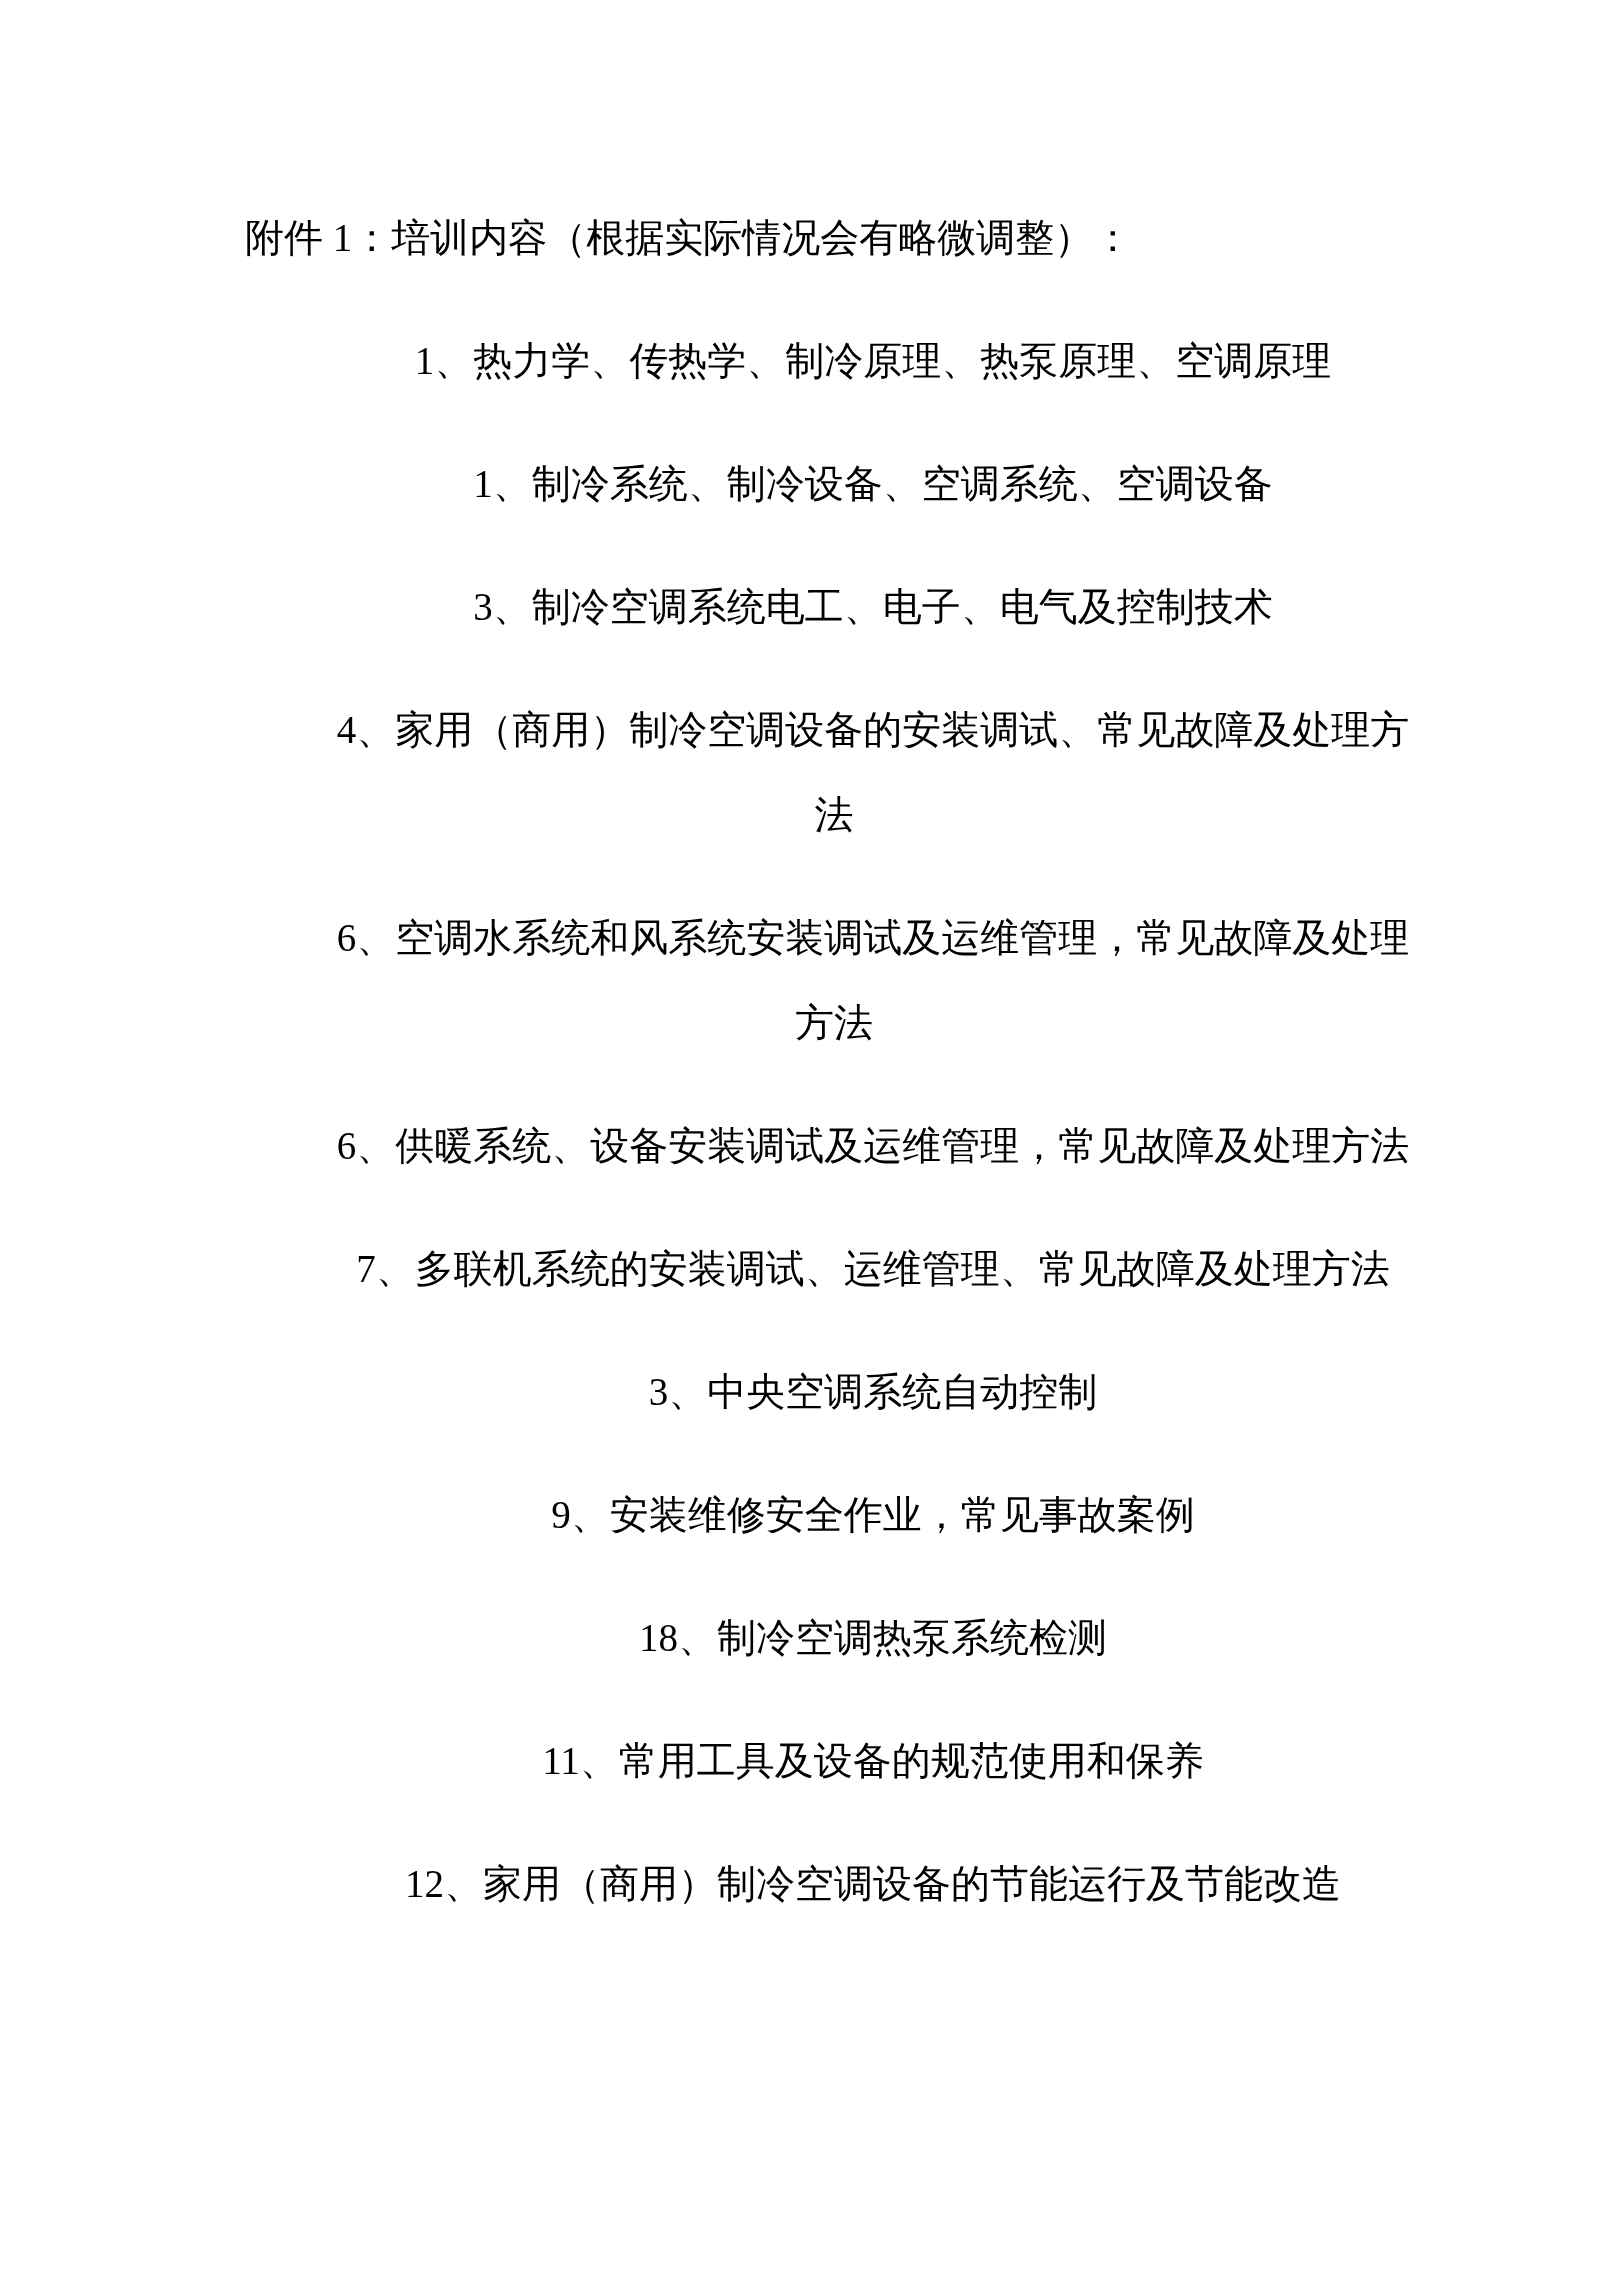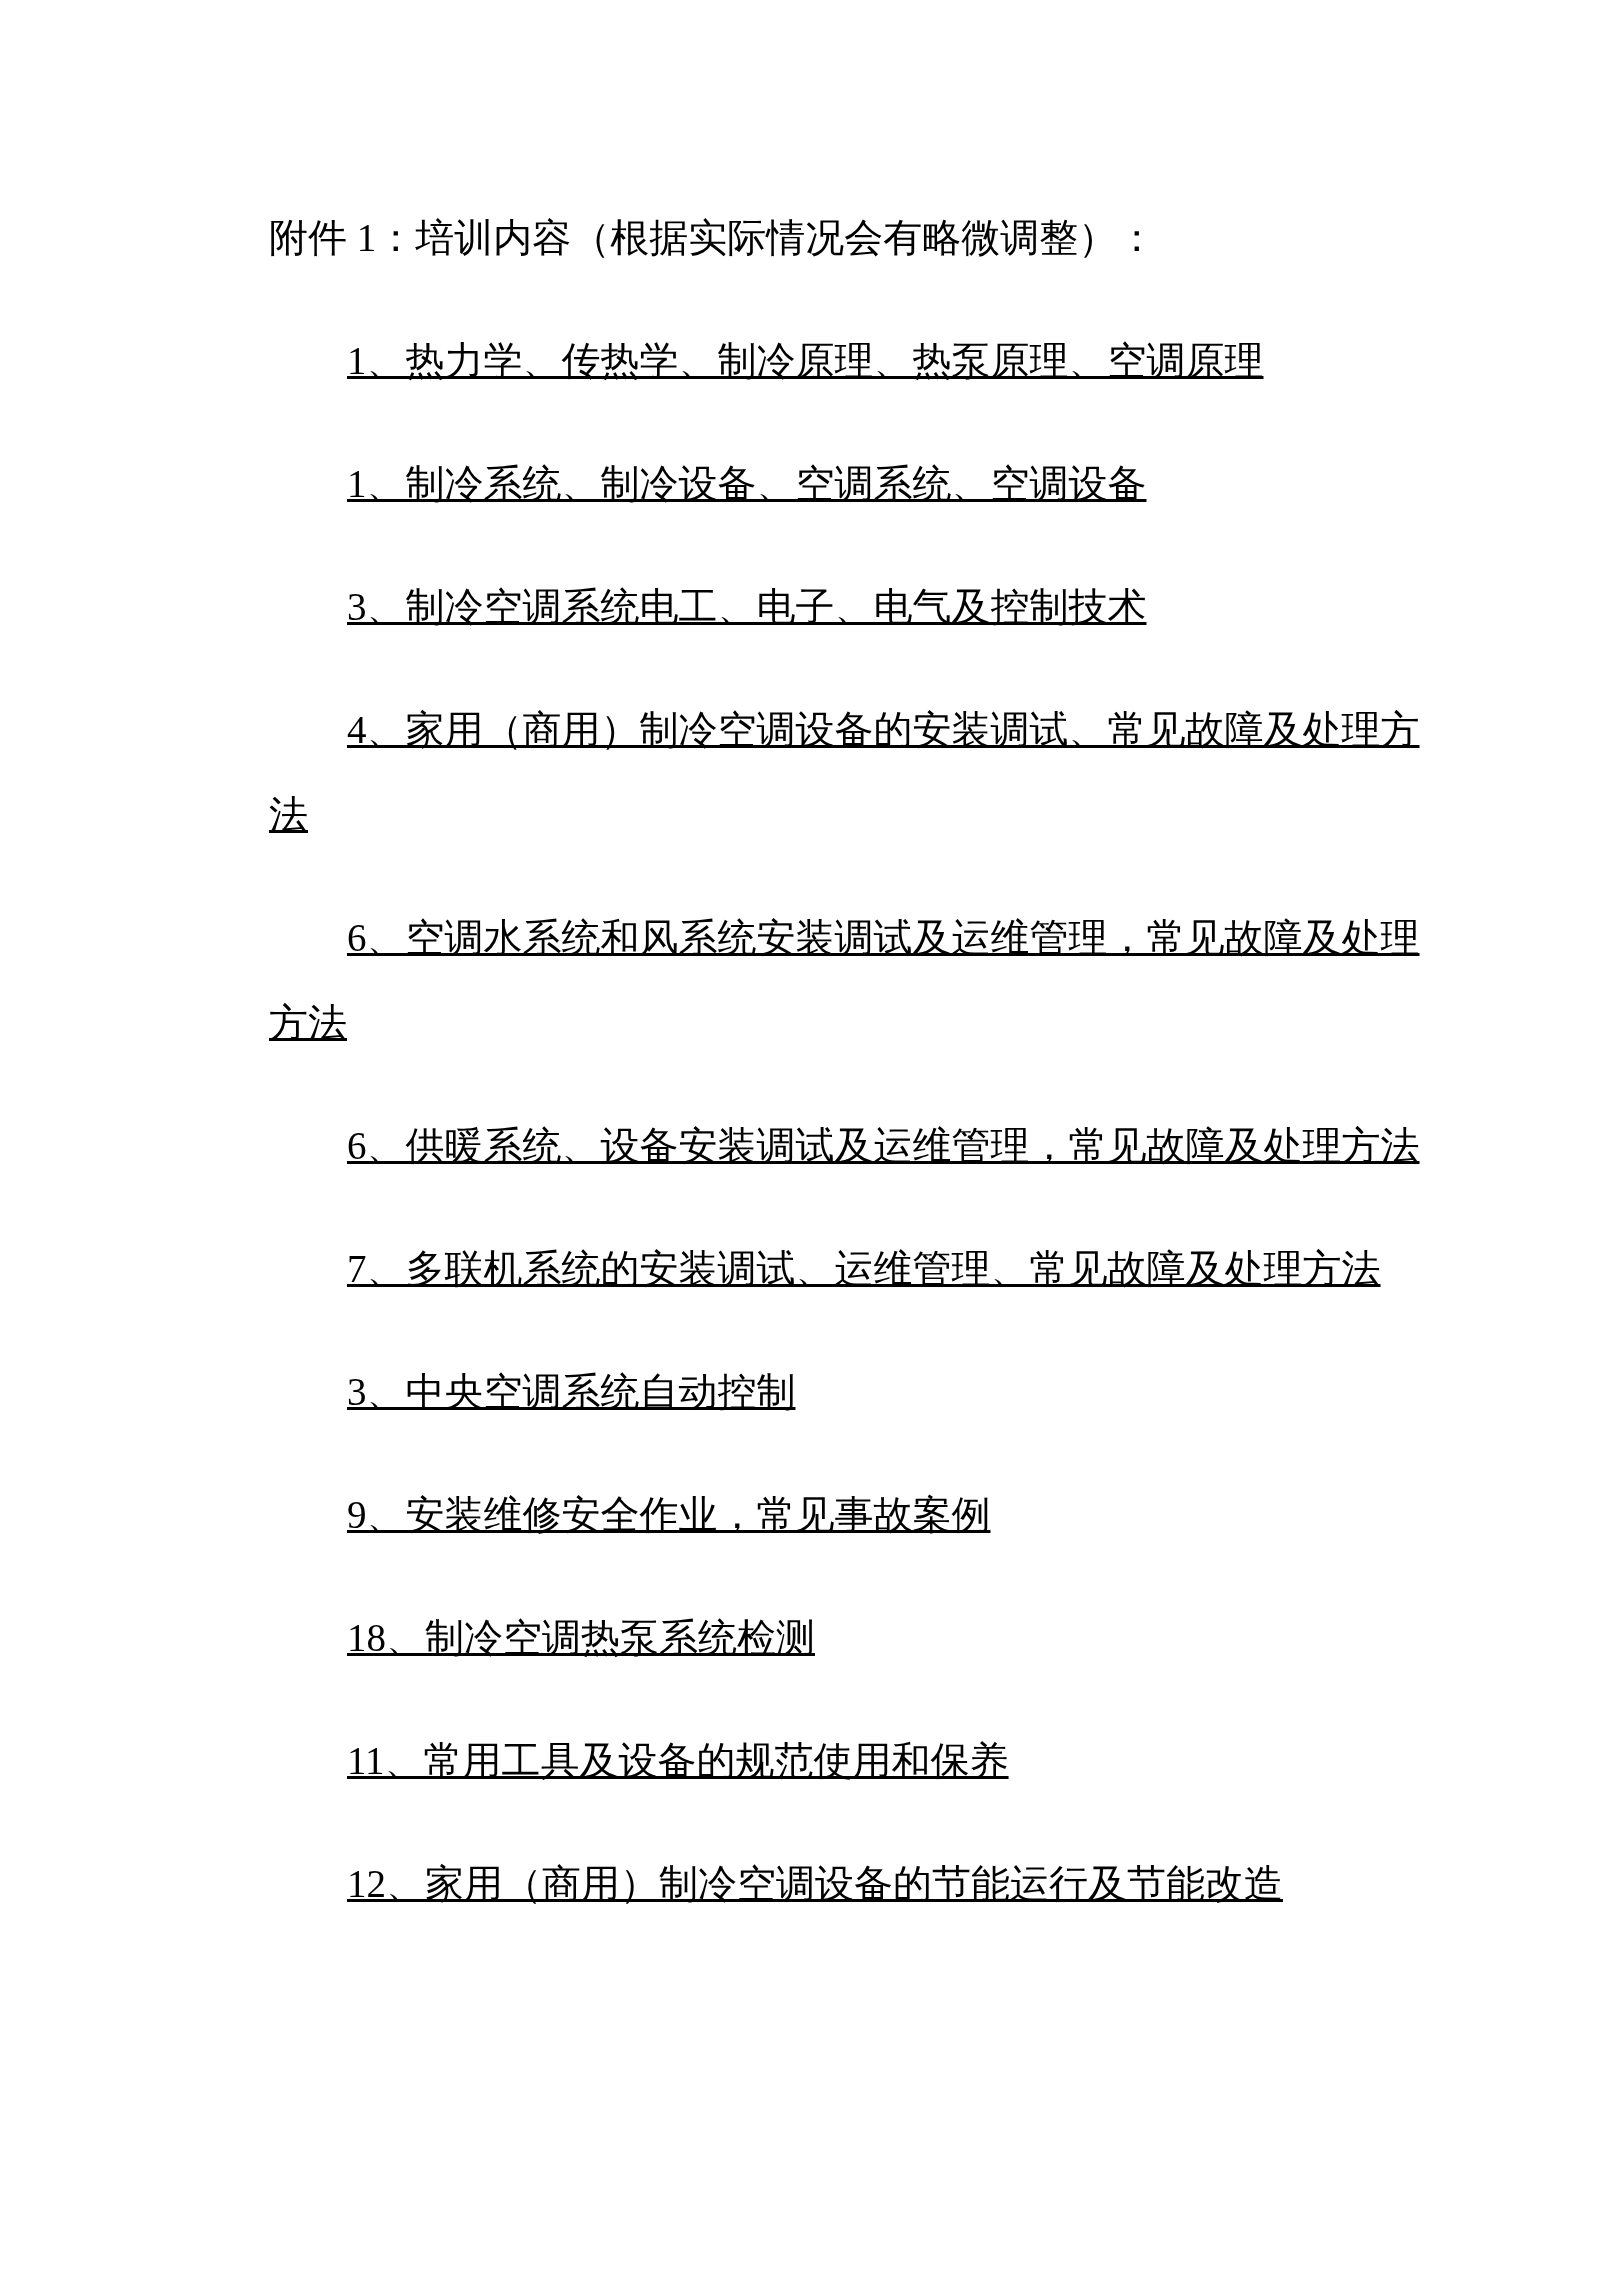--- a/index.html
+++ b/index.html
@@ -14,38 +14,36 @@
     background: #ffffff;
     overflow: hidden;
     font-family: "Liberation Serif", "DejaVu Serif", serif;
     color: #000000;
   }
   .content {
     position: absolute;
     left: 245px;
     top: 195px;
     width: 1178px;
-    margin-left: 24px;
   }
   .doc-title {
     font-size: 39px;
     line-height: 85px;
     font-weight: normal;
     margin: 0 0 38px 0;
     text-indent: 0;
     white-space: nowrap;
   }
   .doc-item {
     font-size: 39px;
     line-height: 85px;
     margin: 0 0 38px 0;
     text-indent: 2em;
-    text-align: left;
+    text-align: center;
     word-break: break-all;
-    text-decoration: underline;
   }
 </style>
 </head>
 <body>
 
 <div class="page">
   <div class="content">
     <h1 class="doc-title">附件 1：培训内容（根据实际情况会有略微调整）：</h1>
 
     <p class="doc-item">1、热力学、传热学、制冷原理、热泵原理、空调原理</p>

